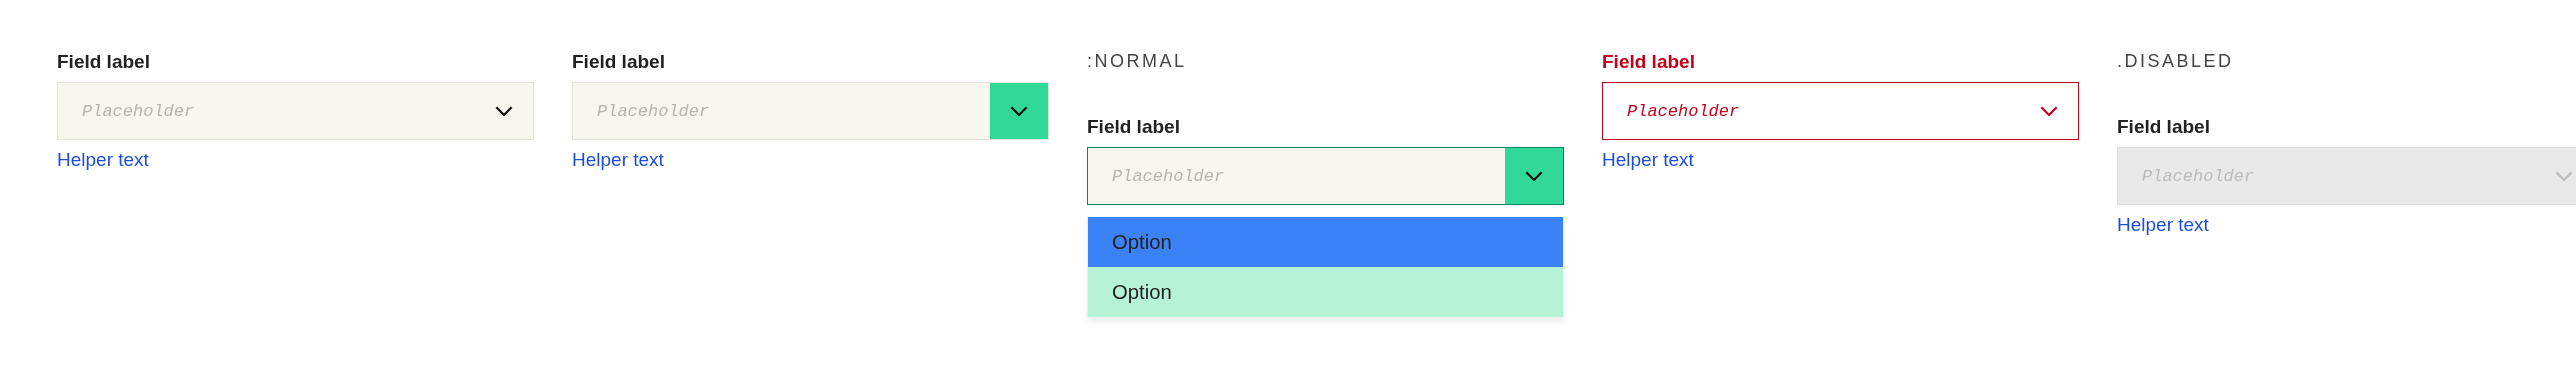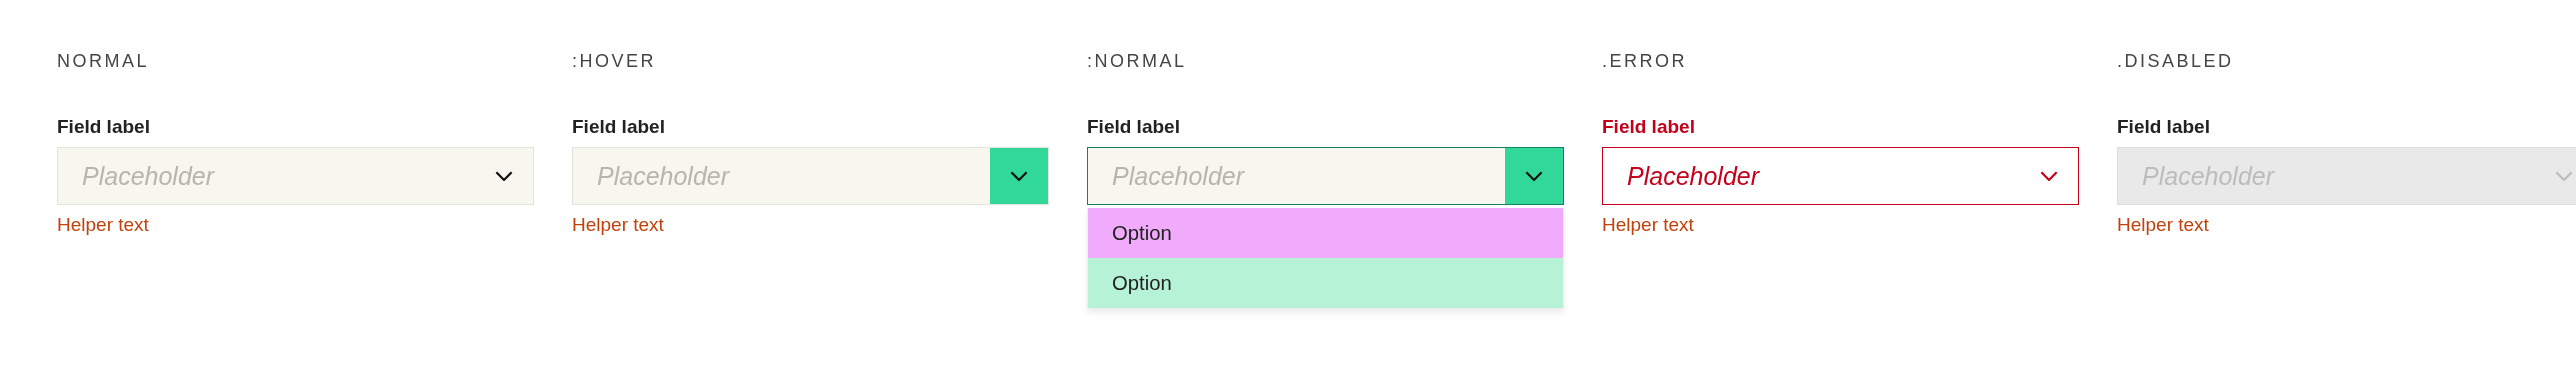--- a/index.html
+++ b/index.html
@@ -29,40 +29,40 @@
   }
   .field-label {
     font-size: 19px;
     color: #222;
     margin-bottom: 9px;
     font-weight: 700;
   }
   .field-label.error { color: #c4001a; }
   .helper {
     font-size: 19px;
-    color: #c2410c;
+    color: #1d4ed8;
     margin-top: 9px;
     font-weight: 400;
   }
   .select {
     display: flex;
     align-items: center;
     height: 58px;
     width: 100%;
     border: 1.3px solid #e3e3da;
     background: #f7f6ef;
     position: relative;
   }
   .select .placeholder {
-    font-size: 25px;
+    font-size: 17px;
     font-style: italic;
     color: #b6b6aa;
     padding-left: 24px;
     flex: 1 1 auto;
-    font-family: Liberation Sans, sans-serif;
+    font-family: Liberation Mono, monospace;
   }
   .select .chev-box {
     width: 58px;
     height: 100%;
     display: flex;
     align-items: center;
     justify-content: center;
     flex: 0 0 auto;
   }
   .chev-down {
@@ -86,54 +86,52 @@
   
   .select.disabled { background: #e9e9e9; border: 1.3px solid #dedede; }
   .select.disabled .placeholder { color: #bcbcbc; }
   .select.disabled .chev-down polyline { stroke: #bcbcbc; }
   
   .dropdown {
     border-left: 0.6px solid #eee;
     border-right: 0.6px solid #eee;
     border-bottom: 0.6px solid #eee;
     box-shadow: 0 3.8px 6.4px rgba(0,0,0,0.08);
-    background: #f0abfc;
-    margin-top: 3px;
+    background: #3b82f6;
+    margin-top: 12px;
   }
   .dropdown .opt {
     height: 50px;
     display: flex;
     align-items: center;
     padding-left: 24px;
     font-size: 20.3px;
     color: #222;
   }
   .dropdown .opt.sel { background: #b6f3d6; }
 </style>
 </head>
 <body>
 
 <div class="row">
 
   <div class="col">
-    <div class="state-heading">NORMAL</div>
     <div class="field-label">Field label</div>
     <div class="select">
       <span class="placeholder">Placeholder</span>
       <span class="chev-box">
         <svg class="chev-down" viewBox="0 0 28 16">
             <polyline points="2,2 14,14 26,2"></polyline>
           </svg>
       </span>
     </div>
     <div class="helper">Helper text</div>
   </div>
 
   <div class="col">
-    <div class="state-heading">:HOVER</div>
     <div class="field-label">Field label</div>
     <div class="select hover">
       <span class="placeholder">Placeholder</span>
       <span class="chev-box">
         <svg class="chev-down" viewBox="0 0 28 16">
             <polyline points="2,2 14,14 26,2"></polyline>
           </svg>
       </span>
     </div>
     <div class="helper">Helper text</div>
@@ -150,21 +148,20 @@
           </svg>
       </span>
     </div>
     <div class="dropdown">
       <div class="opt">Option</div>
       <div class="opt sel">Option</div>
     </div>
   </div>
 
   <div class="col">
-    <div class="state-heading">.ERROR</div>
     <div class="field-label error">Field label</div>
     <div class="select error">
       <span class="placeholder">Placeholder</span>
       <span class="chev-box">
         <svg class="chev-down" viewBox="0 0 28 16">
             <polyline points="2,2 14,14 26,2"></polyline>
           </svg>
       </span>
     </div>
     <div class="helper">Helper text</div>

